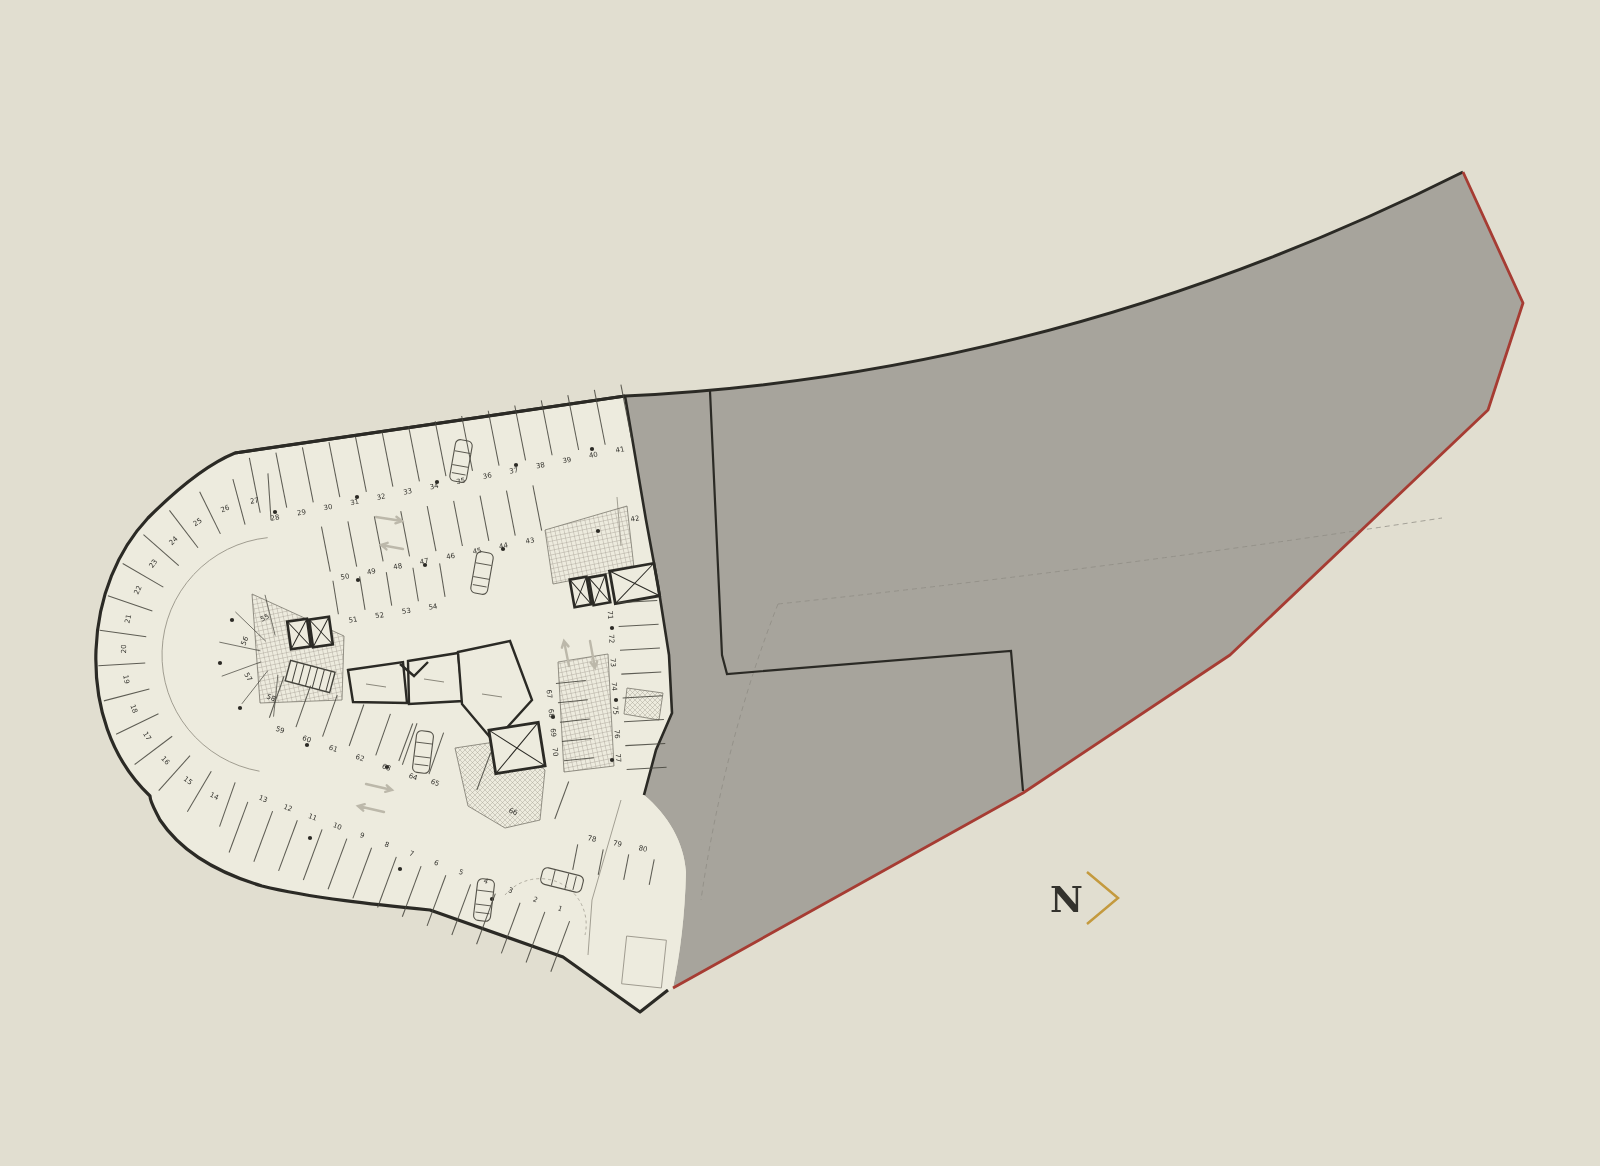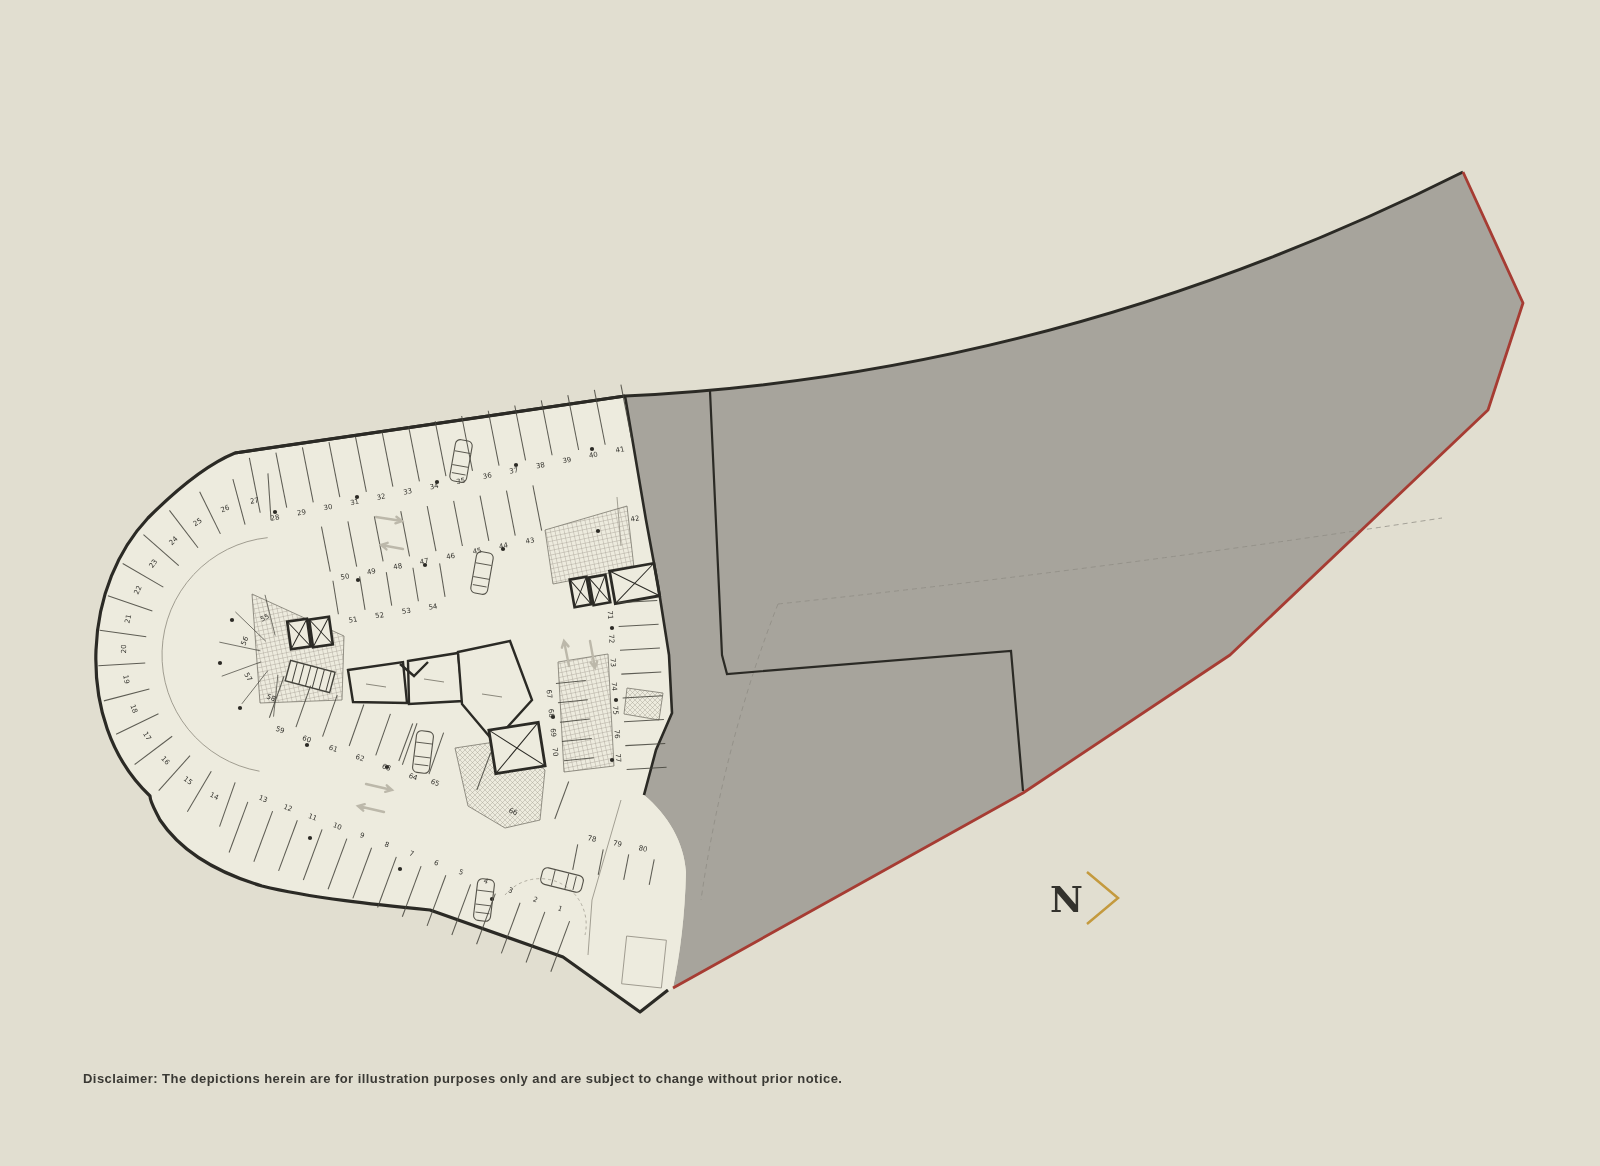--- a/index.html
+++ b/index.html
@@ -331,14 +331,13 @@
         <path d="M366,784 L392,790 M385.25961521662697,791.8887066929709 L392,790 L386.7688626781575,785.3486343596717" fill="none" stroke="#bcb8aa" stroke-width="2.4" stroke-linecap="round"></path>
         <path d="M384,812 L358,806 M364.74038478337303,804.1112933070291 L358,806 L363.2311373218425,810.6513656403283" fill="none" stroke="#bcb8aa" stroke-width="2.4" stroke-linecap="round"></path>
       </g>
 
   <g>
     <text x="1050" y="912" font-family="DejaVu Serif, serif" font-size="36" font-weight="bold" fill="#33322d">N</text>
     <path d="M1087,872 L1118,898 L1087,924" fill="none" stroke="#c49a3e" stroke-width="2.5"></path>
   </g>
 </svg>
 
-<div class="disclaimer">Disclaimer: The depictions herein are for illustration purposes only and are subject to change without prior notice.</div>
 </div>
 
 </body></html>

